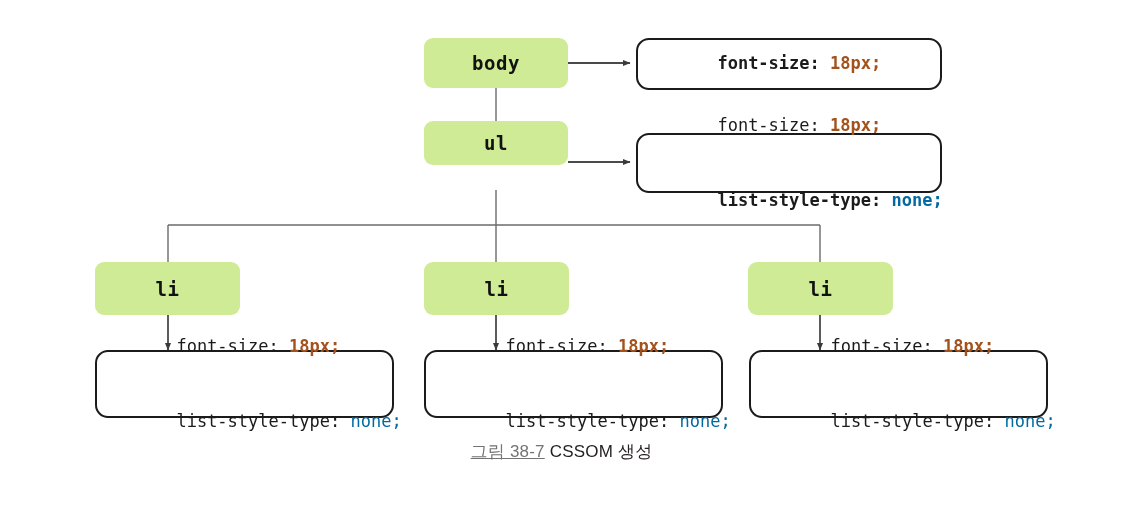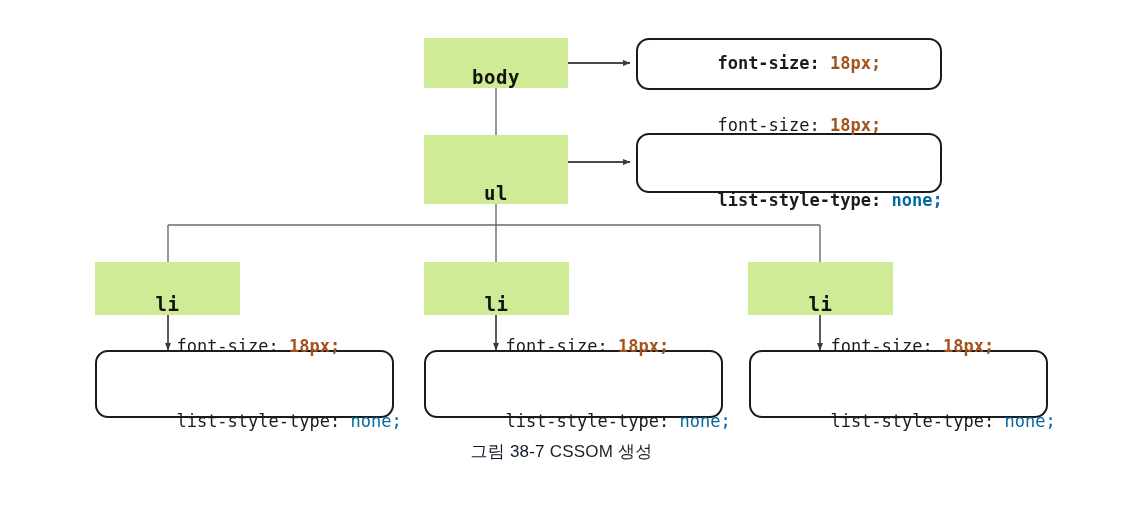--- a/index.html
+++ b/index.html
@@ -22,23 +22,23 @@
     left: 0; top: 0;
     width: 1123px;
     height: 510px;
     pointer-events: none;
   }
 
   
   .node {
     position: absolute;
     background: #cfeb96;
-    border-radius: 0;
+    border-radius: 9px;
     display: flex;
-    align-items: flex-end;
+    align-items: center;
     justify-content: center;
     font-family: "DejaVu Sans Mono", monospace;
     font-weight: bold;
     font-size: 19px;
     color: #121212;
     letter-spacing: 0.5px;
     z-index: 2;
   }
 
   
@@ -69,22 +69,23 @@
     position: absolute;
     left: 0;
     top: 440px;
     width: 1123px;
     text-align: center;
     font-size: 17px;
     color: #231f20;
     letter-spacing: 0.2px;
   }
   #caption .fignum {
-    color: #0f172a;
+    color: #737373;
     margin-right: 5px;
+    text-decoration: underline;
   }
 </style>
 </head>
 <body>
 
 <div id="page">
 
   <svg id="wires" viewBox="0 0 1123 510" width="1123" height="510">
     <defs>
       <marker id="arrowhead" markerWidth="9" markerHeight="9" refX="7.5" refY="3.2" orient="auto" markerUnits="userSpaceOnUse">
@@ -108,21 +109,21 @@
 
     <line x1="168" y1="315" x2="168" y2="350" stroke="#4a4a4a" stroke-width="1.8" marker-end="url(#arrowhead)"></line>
     <line x1="496" y1="315" x2="496" y2="350" stroke="#4a4a4a" stroke-width="1.8" marker-end="url(#arrowhead)"></line>
     <line x1="820" y1="315" x2="820" y2="350" stroke="#4a4a4a" stroke-width="1.8" marker-end="url(#arrowhead)"></line>
   </svg>
 
   <div class="node" style="left:424px; top:38px; width:144px; height:50px;">
     <span>body</span>
   </div>
 
-  <div class="node" style="left:424px; top:135px; width:144px; height:69px;">
+  <div class="node" style="left:424px; top:121px; width:144px; height:44px;">
     <span>ul</span>
   </div>
 
   <div class="node" style="left:95px; top:262px; width:145px; height:53px;">
     <span>li</span>
   </div>
 
   <div class="node" style="left:424px; top:262px; width:145px; height:53px;">
     <span>li</span>
   </div>

